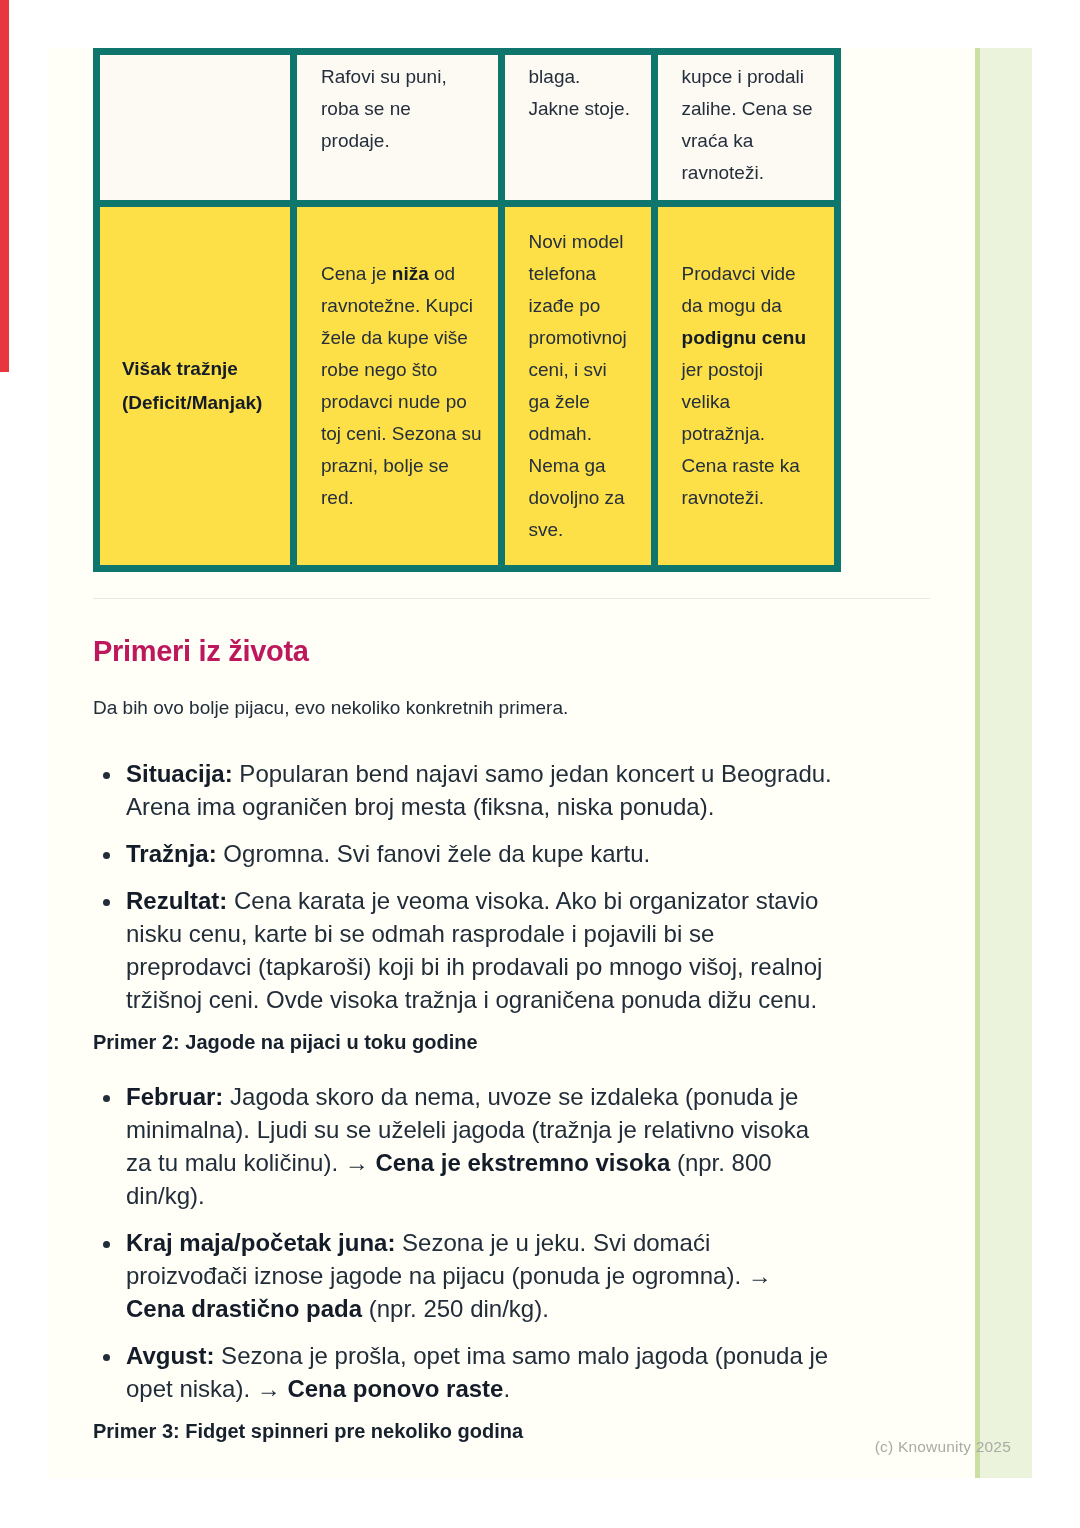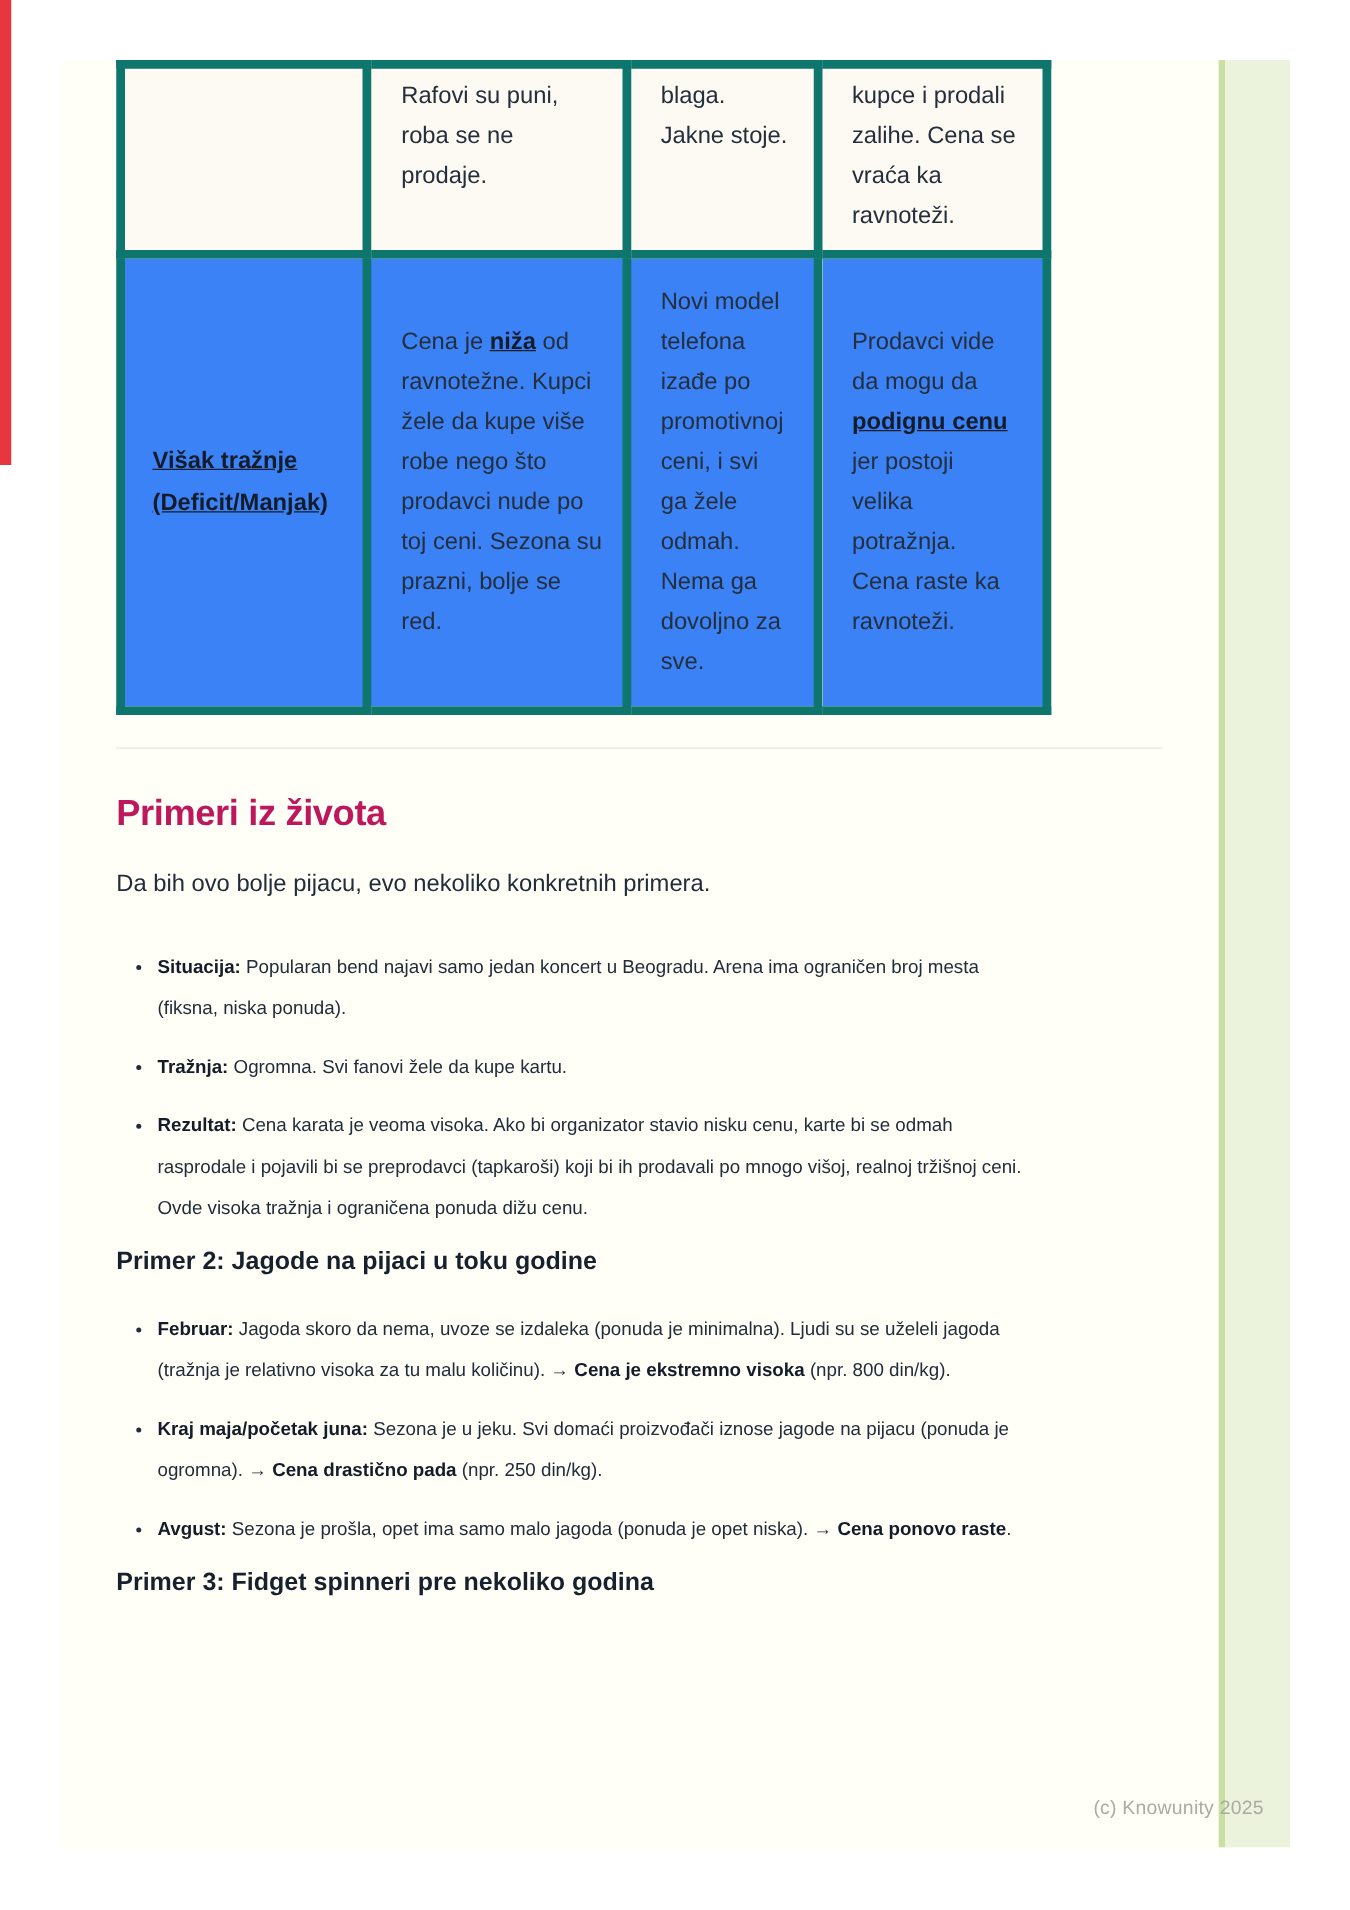--- a/index.html
+++ b/index.html
@@ -27,44 +27,44 @@
     border-collapse:collapse; table-layout:fixed;
   }
   .doc-table td {
     border:7px solid #0f766e;
     font-size:19px; line-height:32px;
     padding:0 16px 0 24px;
     white-space:nowrap; overflow:hidden;
     color:#242e3c; box-sizing:border-box;
   }
   .doc-table tr.row-partial td { height:152px; vertical-align:top; padding-top:6px; background:#fcfaf2; }
-  .doc-table tr.row-deficit td { height:365px; vertical-align:middle; background:#3b82f6; }
+  .doc-table tr.row-deficit td { height:365px; vertical-align:middle; background:#fde047; }
   .doc-table td.cell-head { font-weight:bold; color:#16202c; line-height:34px; padding-left:22px; }
   .doc-table col.c1 { width:197px; }
   .doc-table col.c2 { width:202px; }
   .doc-table col.c3 { width:153px; }
   .doc-table col.c4 { width:183px; }
-  .doc-table strong { color:#131c28;text-decoration:underline; }
+  .doc-table strong { color:#131c28; }
   
   .divider {
     position:absolute; left:45px; top:550px; width:837px; height:1px;
     background:#e8e8e4; border:none; margin:0;
   }
   
   .prose { position:absolute; left:45px; top:585px; width:742px; }
   .prose h2.green-heading {
     margin:0 0 26px 0; font-size:29px; line-height:36px; font-weight:bold;
     color:#be185d; letter-spacing:-0.3px;
   }
   .prose p.intro { margin:0 0 36px 0; font-size:19px; line-height:26px; color:#222d3a; }
   .prose h3.primer-title { margin:0 0 26px 0; font-size:20px; line-height:24px; font-weight:bold; color:#17212e; }
   .prose ul.bullet-list { margin:0 0 8px 0; padding:0 0 0 31px; list-style:disc; }
   .prose ul.bullet-list li {
     margin:0 0 14px 0; padding-left:2px;
-    font-size:15px; line-height:33px; color:#222d3a;
+    font-size:24px; line-height:33px; color:#222d3a;
   }
   .prose ul.bullet-list li::marker { color:#222d3a; }
   .prose strong { color:#131c28; }
   
   .copyright {
     position:absolute; right:21px; top:1390px; z-index:3;
     font-size:15.5px; color:#a9aca3; letter-spacing:0.2px;
   }
 </style>
 </head>

